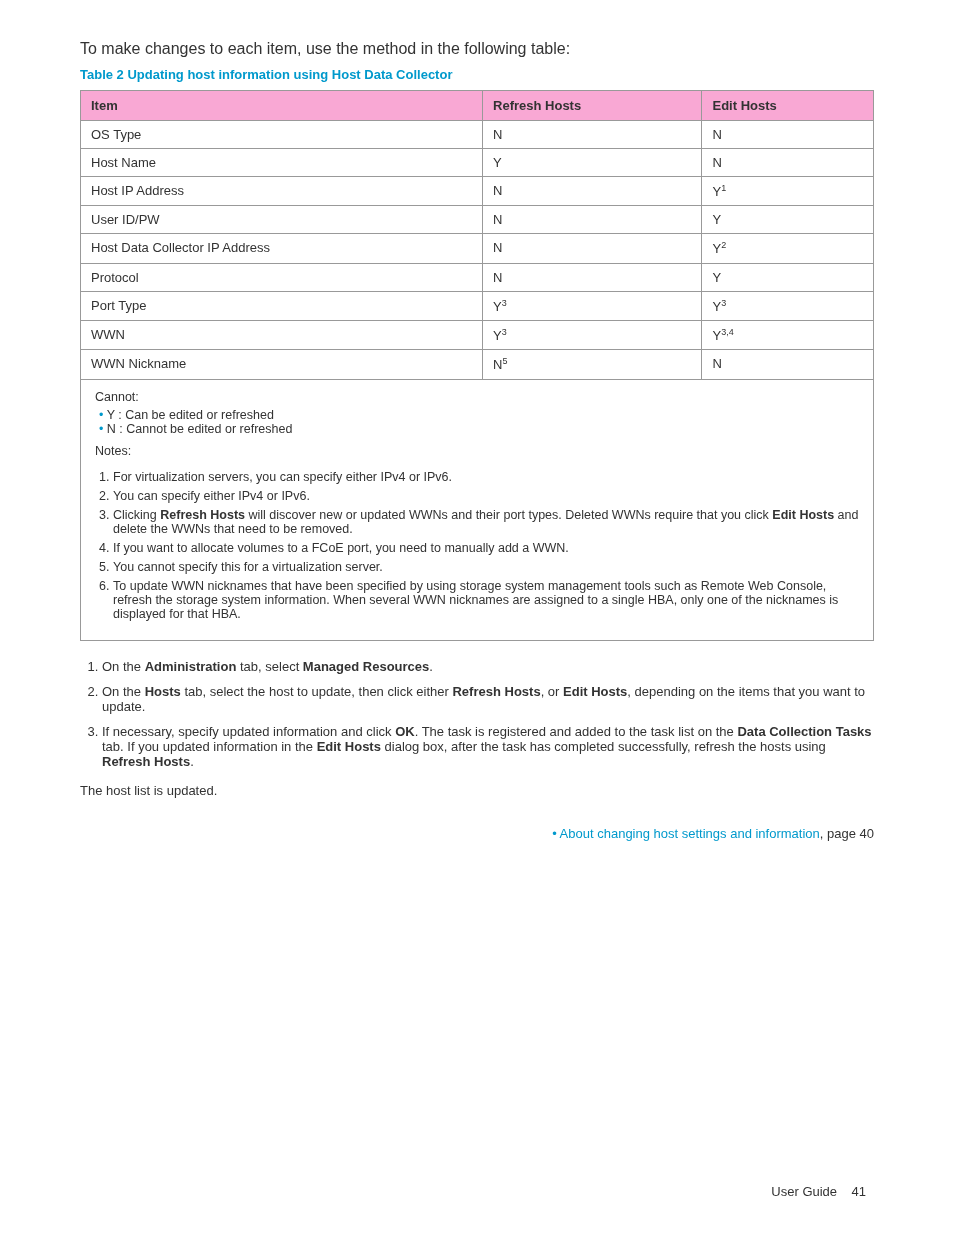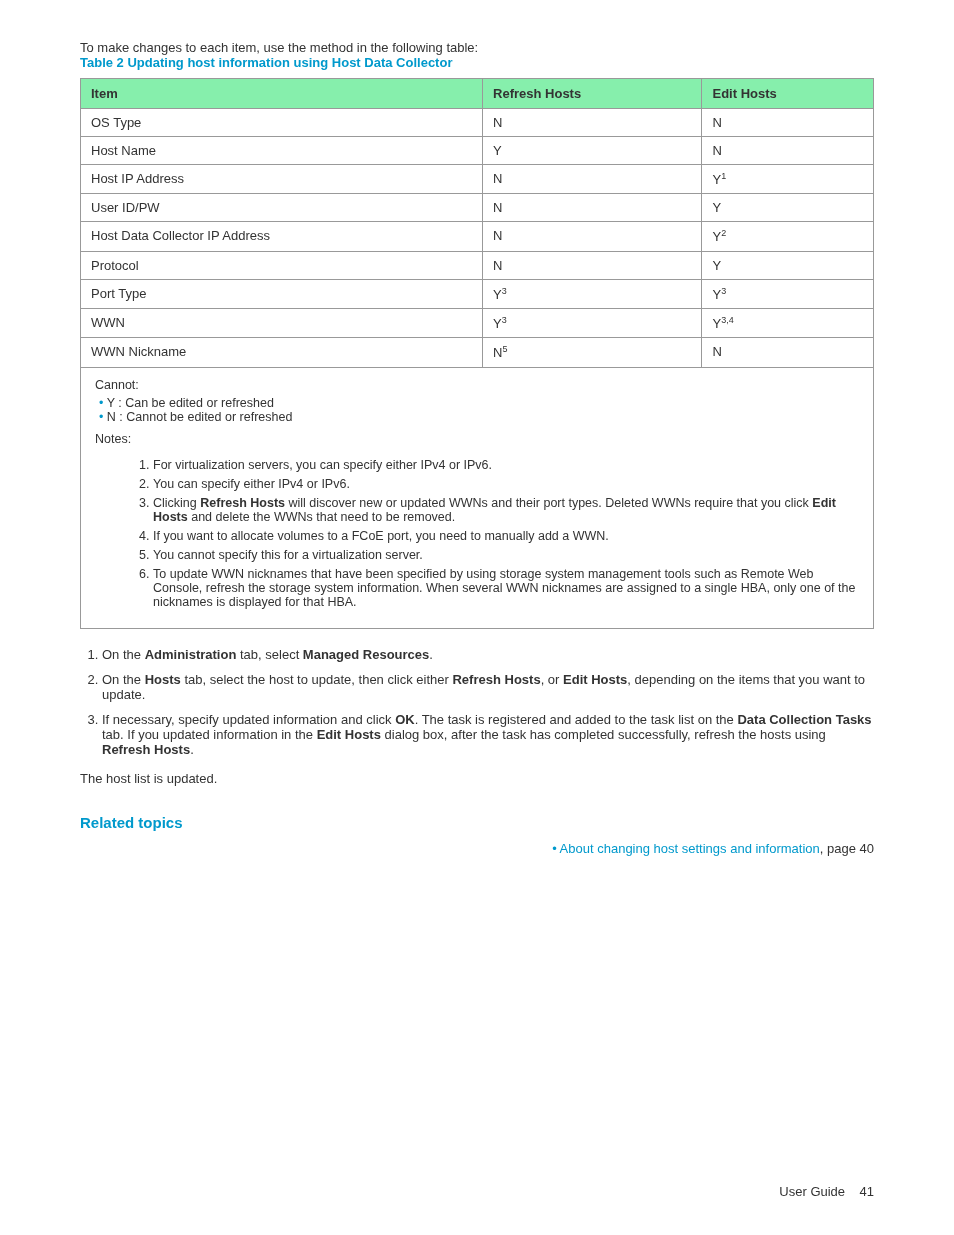--- a/index.html
+++ b/index.html
@@ -7,41 +7,41 @@
       font-family: Arial, Helvetica, sans-serif;
       font-size: 13px;
       color: #333;
       background: #fff;
       width: 954px;
       min-height: 1235px;
       padding: 40px 80px 60px 80px;
     }
 
     .intro-text {
-      font-size: 13px;
-      color: #333;
-      margin-bottom: 0;
+      font-size: 16px;
+      color: #333;
+      margin-bottom: 9px;
     }
 
     .table-title {
       color: #0099cc;
       font-size: 13px;
       font-weight: bold;
       margin-bottom: 8px;
     }
 
     .data-table {
       width: 100%;
       border-collapse: collapse;
       margin-bottom: 0;
       border: 1px solid #999;
     }
 
     .data-table th {
-      background: #86efac;
+      background: #f9a8d4;
       border: 1px solid #999;
       padding: 7px 10px;
       font-weight: bold;
       font-size: 13px;
       text-align: left;
     }
 
     .data-table td {
       border: 1px solid #999;
       padding: 6px 10px;
@@ -82,21 +82,20 @@
       margin-bottom: 12px;
     }
 
     .legend-notes-box ol {
       margin-left: 18px;
     }
 
     .legend-notes-box ol li {
       margin-bottom: 5px;
       font-size: 12.5px;
-      margin-left: 40px;
     }
 
     .legend-notes-box ol li strong {
       font-weight: bold;
     }
 
     .steps-section {
       margin-top: 16px;
     }
 
@@ -142,21 +141,21 @@
     }
 
     .related-topics-section ul li a {
       color: #0099cc;
       text-decoration: none;
     }
 
     .footer {
       position: absolute;
       bottom: 36px;
-      right: 80px;
+      right: 88px;
       font-size: 13px;
       color: #333;
     }
 
     sup {
       font-size: 9px;
       vertical-align: super;
     }
   </style>
 </head>
@@ -244,21 +243,20 @@
   <ol>
     <li>On the <strong>Administration</strong> tab, select <strong>Managed Resources</strong>.</li>
     <li>On the <strong>Hosts</strong> tab, select the host to update, then click either <strong>Refresh Hosts</strong>, or <strong>Edit Hosts</strong>, depending on the items that you want to update.</li>
     <li>If necessary, specify updated information and click <strong>OK</strong>. The task is registered and added to the task list on the <strong>Data Collection Tasks</strong> tab. If you updated information in the <strong>Edit Hosts</strong> dialog box, after the task has completed successfully, refresh the hosts using <strong>Refresh Hosts</strong>.</li>
   </ol>
 </div>
 
 <p class="result-text">The host list is updated.</p>
 
 <div class="related-topics-section">
-  <div class="related-topics-title">Related topics</div>
   <ul>
     <li>
       <a href="#">About changing host settings and information</a><span>, page 40</span>
     </li>
   </ul>
 </div>
 
 <div class="footer">
   <span>User Guide</span>&nbsp;&nbsp;&nbsp;&nbsp;<span>41</span>
 </div>

